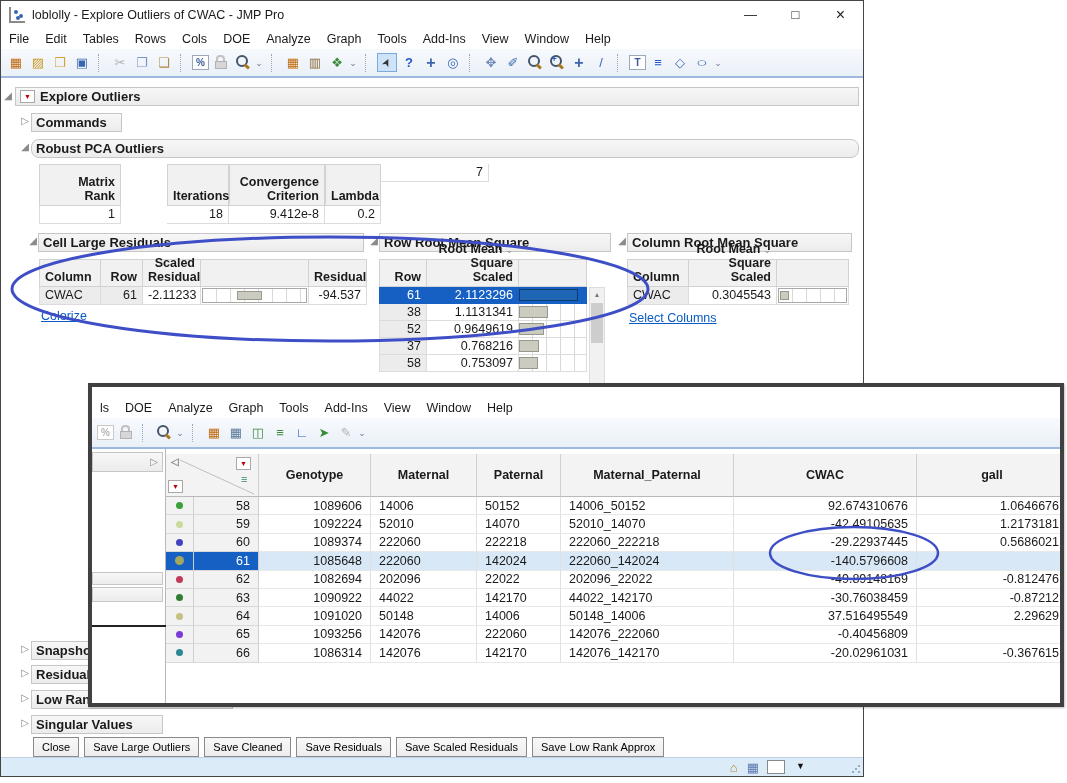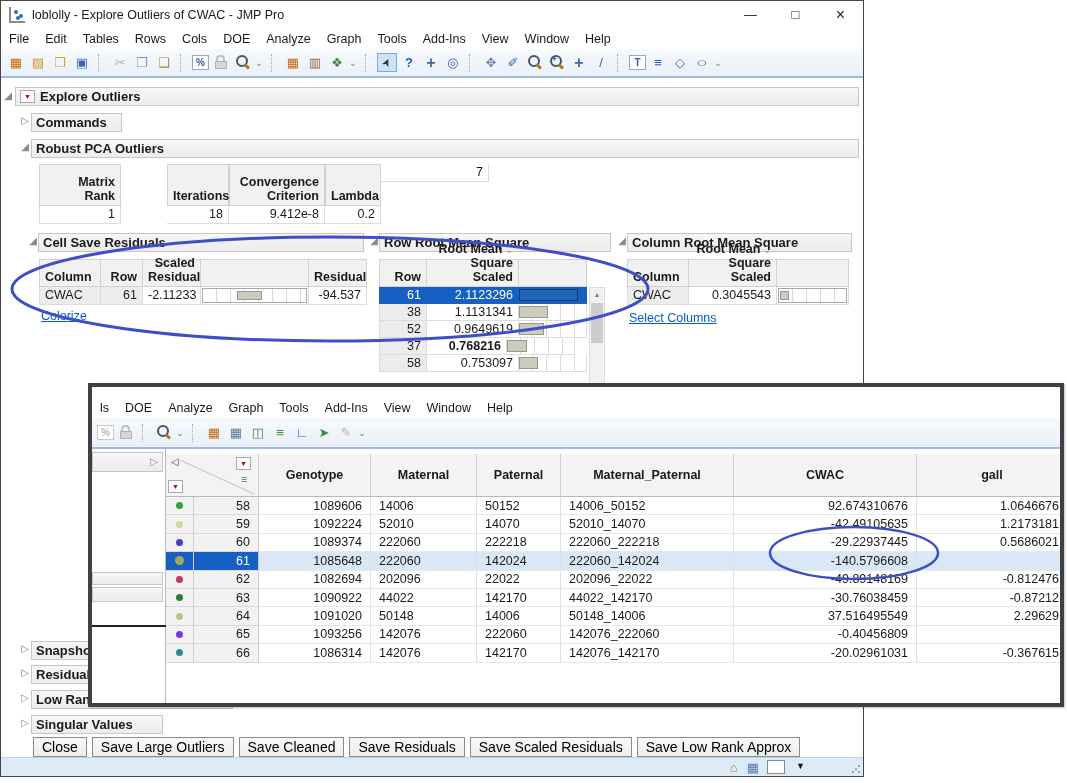--- a/index.html
+++ b/index.html
@@ -74,21 +74,21 @@
   .dot{width:7px;height:7px;border-radius:50%;}
   .dot.big{width:9px;height:9px;}
 
   .statusbar{position:absolute;left:0;right:0;bottom:0;height:19px;background:#dcebf8;border-top:1px solid #bed3e8;}
   .sb-ic{font-size:13px;line-height:18px;}
   .grip{position:absolute;right:2px;bottom:2px;width:10px;height:10px;background:
     radial-gradient(circle at 8px 2px,#9ab 1px,transparent 1.4px),
     radial-gradient(circle at 8px 8px,#9ab 1px,transparent 1.4px),
     radial-gradient(circle at 2px 8px,#9ab 1px,transparent 1.4px),
     radial-gradient(circle at 5px 5px,#9ab 1px,transparent 1.4px);}
-  .btn{height:20px;padding:1px 8px;border:1px solid #8a8a8a;background:linear-gradient(#f8f8f8,#ededed);font-size:14px;white-space:nowrap;}
+  .btn{height:20px;padding:1px 8px;border:1px solid #8a8a8a;background:linear-gradient(#f8f8f8,#ededed);font-size:11px;white-space:nowrap;}
   .annot{position:absolute;z-index:9;pointer-events:none;}
   .stripbar{position:absolute;background:linear-gradient(#f7f7f7,#ececec);border:1px solid #c6c6c6;}
 </style>
 </head>
 <body>
 
 <div class="win" id="main-win">
 
   <div class="titlebar">
     <span class="appicon">
@@ -172,21 +172,21 @@
       </span>
     <span>Explore Outliers</span>
   </div>
 
   <span class="disc" style="left:19px;top:114px;">▷</span>
   <div class="ohdr" style="left:30px;top:112px;width:91px;">
     <span>Commands</span>
   </div>
 
   <span class="disc" style="left:19px;top:140px;">◢</span>
-  <div class="ohdr" style="left:30px;top:138px;width:828px;">
+  <div class="ohdr" style="left:30px;top:138px;width:828px;border-radius:8px;">
     <span>Robust PCA Outliers</span>
   </div>
 
   <div class="rt" id="stats-table" style="left:38px;top:163px;display:flex;">
       <div style="width: 82px;">
         <div class="hc ra" style="height: 42px; width: 100%;">
           <div>Matrix Rank</div>
         </div>
         <div class="vc ra first" style="height: 18px; width: 100%;">1</div>
       </div>
@@ -209,21 +209,21 @@
         </div>
         <div class="vc ra" style="height: 18px; width: 100%;">0.2</div>
       </div>
       <div style="width: 108px;">
         <div class="vc ra" style="height: 18px; width: 100%;">7</div>
       </div>
     </div>
 
   <span class="disc" style="left:27px;top:234px;">◢</span>
   <div class="ohdr" style="left:37px;top:232px;width:326px;">
-    <span>Cell Save Residuals</span>
+    <span>Cell Large Residuals</span>
   </div>
   <div class="rt" style="left:38px;top:258px;">
     <div style="display:flex;">
       <div class="hc" style="width:62px;height:28px;">
           <div>Column</div>
         </div>
       <div class="hc ra" style="width:42px;height:28px;">
           <div>Row</div>
         </div>
       <div class="hc ra" style="width:58px;height:28px;">
@@ -281,21 +281,21 @@
         </div>
         <div class="rmsrow" style="display: flex;">
           <div class="vc first lab ra" style="width: 48px; height: 17px;">52</div>
           <div class="vc ra" style="width: 92px; height: 17px;">0.9649619</div>
           <div class="vc barbox" style="width: 68px; height: 17px; position: relative; padding: 0px;">
             <span class="gbar" style="left: 0px; width: 37%;"></span>
           </div>
         </div>
         <div class="rmsrow" style="display: flex;">
           <div class="vc first lab ra" style="width: 48px; height: 17px;">37</div>
-          <div class="vc ra" style="width: 80px; height: 17px; font-weight: bold;">0.768216</div>
+          <div class="vc ra" style="width: 92px; height: 17px;">0.768216</div>
           <div class="vc barbox" style="width: 68px; height: 17px; position: relative; padding: 0px;">
             <span class="gbar" style="left: 0px; width: 30%;"></span>
           </div>
         </div>
         <div class="rmsrow" style="display: flex;">
           <div class="vc first lab ra" style="width: 48px; height: 17px;">58</div>
           <div class="vc ra" style="width: 92px; height: 17px;">0.753097</div>
           <div class="vc barbox" style="width: 68px; height: 17px; position: relative; padding: 0px;">
             <span class="gbar" style="left: 0px; width: 29%;"></span>
           </div>

